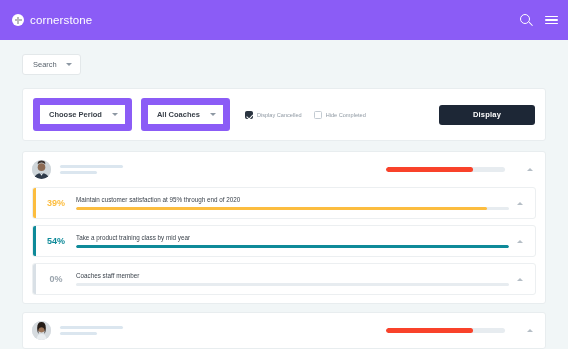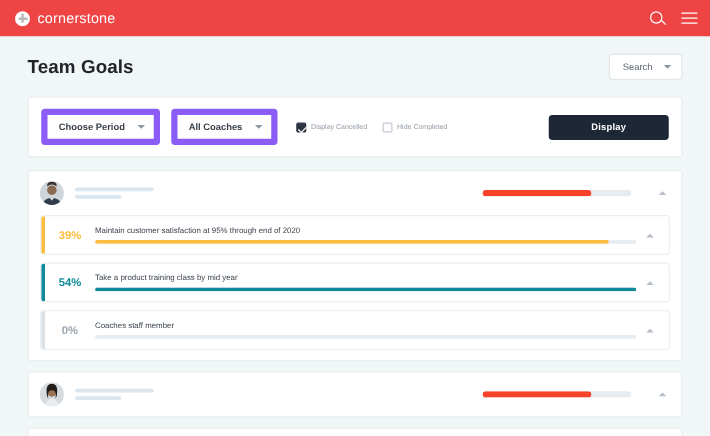--- a/index.html
+++ b/index.html
@@ -5,22 +5,22 @@
   * { box-sizing: border-box; margin: 0; padding: 0; }
   html, body {
     width: 568px; height: 349px;
     font-family: "Liberation Sans", sans-serif;
     background: #f1f6f7;
     overflow: hidden;
   }
 
   
   .topbar {
-    height: 29px;
-    background: #ef4444;
+    height: 40px;
+    background: #8b5cf6;
     display: flex;
     align-items: center;
     padding: 0 10px 0 12px;
   }
   .brand { display: flex; align-items: center; gap: 6px; }
   .brand-mark {
     width: 12px; height: 12px; border-radius: 50%;
     background: #ffffff; position: relative; flex: none;
   }
   .brand-mark::before, .brand-mark::after {
@@ -73,21 +73,21 @@
     background: #fff; border: 1px solid #e8edef; border-radius: 3px;
   }
 
   
   .filterbar {
     display: flex; align-items: center; gap: 9px;
     padding: 9px 10px; margin-bottom: 10px;
   }
   .select {
     display: flex; align-items: center; justify-content: space-between;
-    gap: 10px; border: 5px solid #8b5cf6; border-radius: 3px;
+    gap: 10px; border: 7px solid #8b5cf6; border-radius: 3px;
     padding: 5px 7px 5px 9px; font-size: 7.5px; color: #394049;
     font-weight: bold; background: #fff; white-space: nowrap;
   }
   .check-group { display: flex; align-items: center; gap: 12px; margin-left: 6px; }
   .check-item { display: flex; align-items: center; gap: 4px; }
   .box {
     width: 8px; height: 8px; border-radius: 1.5px;
     border: 1px solid #c3cbd2; background: #fff; flex: none; position: relative;
   }
   .box.on { background: #2b3440; border-color: #2b3440; }
@@ -172,21 +172,20 @@
       <i></i>
       <i></i>
       <i></i>
     </span>
   </div>
 </div>
 
 <div class="page">
 
   <div class="page-head">
-    <div class="page-title">Team Goals</div>
     <div class="options-btn">
       <span>Search</span>
       <span class="chev-d"></span>
     </div>
   </div>
 
   <div class="card filterbar">
     <div class="select">
       <span>Choose Period</span>
       <span class="chev-d"></span>

